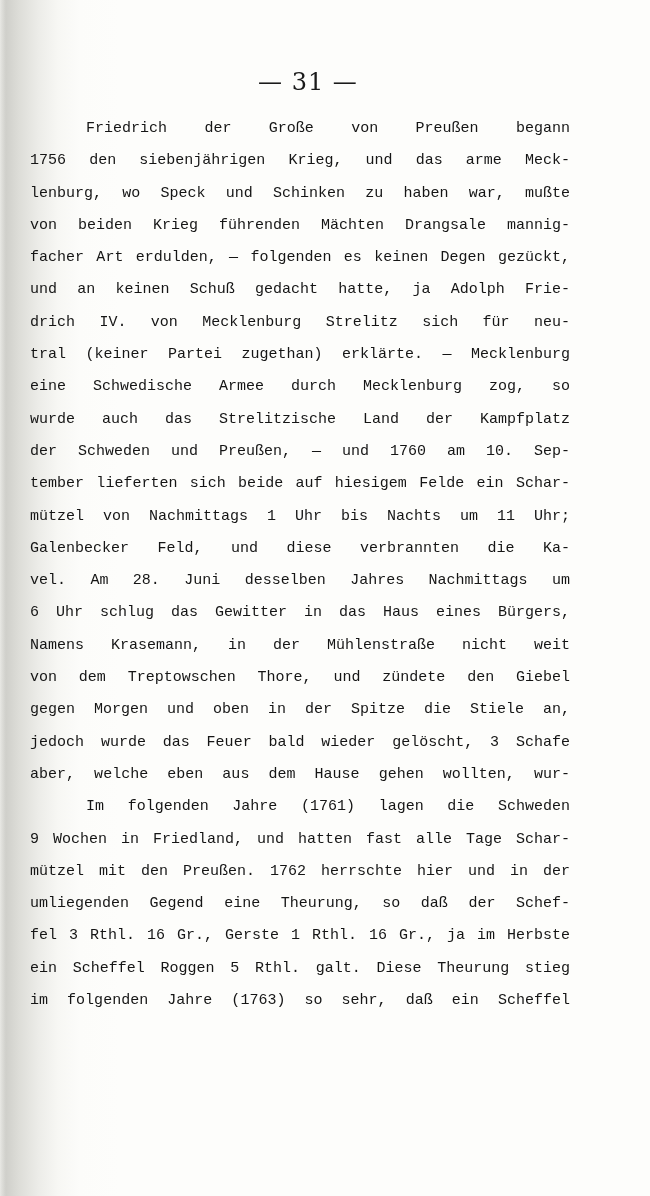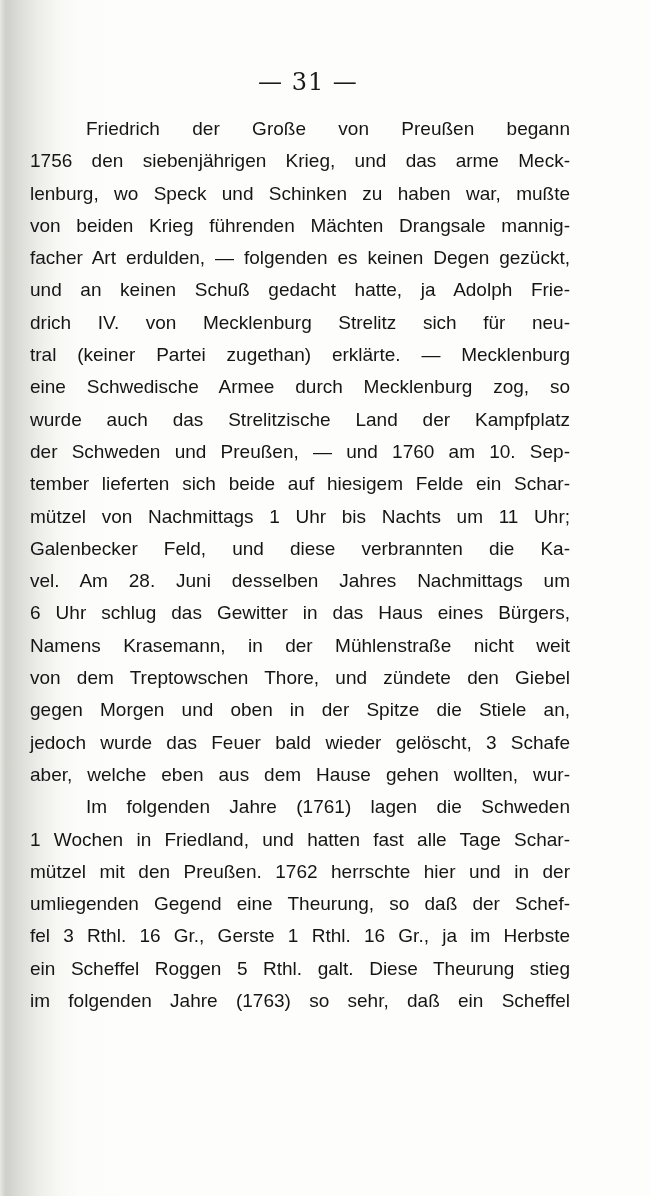--- a/index.html
+++ b/index.html
@@ -43,22 +43,22 @@
     }
     .text-block {
       position: absolute;
       top: 113px;
       left: 30px;
       width: 540px;
     }
     .line {
       height: 32.3px;
       line-height: 32.3px;
-      font-family: Liberation Sans, sans-serif;
-      font-size: 19px;
+      font-family: Liberation Mono, monospace;
+      font-size: 15px;
       color: #151515;
       white-space: nowrap;
       text-align: justify;
       text-align-last: justify;
       overflow: visible;
     }
     .line.indent {
       padding-left: 56px;
     }
     .line.last {
@@ -91,20 +91,20 @@
     <div class="line">Galenbecker Feld, und diese verbrannten die Ka-</div>
     <div class="line">vel. Am 28. Juni desselben Jahres Nachmittags um</div>
     <div class="line">6 Uhr schlug das Gewitter in das Haus eines Bürgers,</div>
     <div class="line">Namens Krasemann, in der Mühlenstraße nicht weit</div>
     <div class="line">von dem Treptowschen Thore, und zündete den Giebel</div>
     <div class="line">gegen Morgen und oben in der Spitze die Stiele an,</div>
     <div class="line">jedoch wurde das Feuer bald wieder gelöscht, 3 Schafe</div>
     <div class="line">aber, welche eben aus dem Hause gehen wollten, wur-</div>
 
     <div class="line indent">Im folgenden Jahre (1761) lagen die Schweden</div>
-    <div class="line">1 Wochen in Friedland, und hatten fast alle Tage Schar-</div>
+    <div class="line">9 Wochen in Friedland, und hatten fast alle Tage Schar-</div>
     <div class="line">mützel mit den Preußen. 1762 herrschte hier und in der</div>
     <div class="line">umliegenden Gegend eine Theurung, so daß der Schef-</div>
     <div class="line">fel 3 Rthl. 16 Gr., Gerste 1 Rthl. 16 Gr., ja im Herbste</div>
     <div class="line">ein Scheffel Roggen 5 Rthl. galt. Diese Theurung stieg</div>
     <div class="line">im folgenden Jahre (1763) so sehr, daß ein Scheffel</div>
   </div>
 </div>
 
 </body></html>

